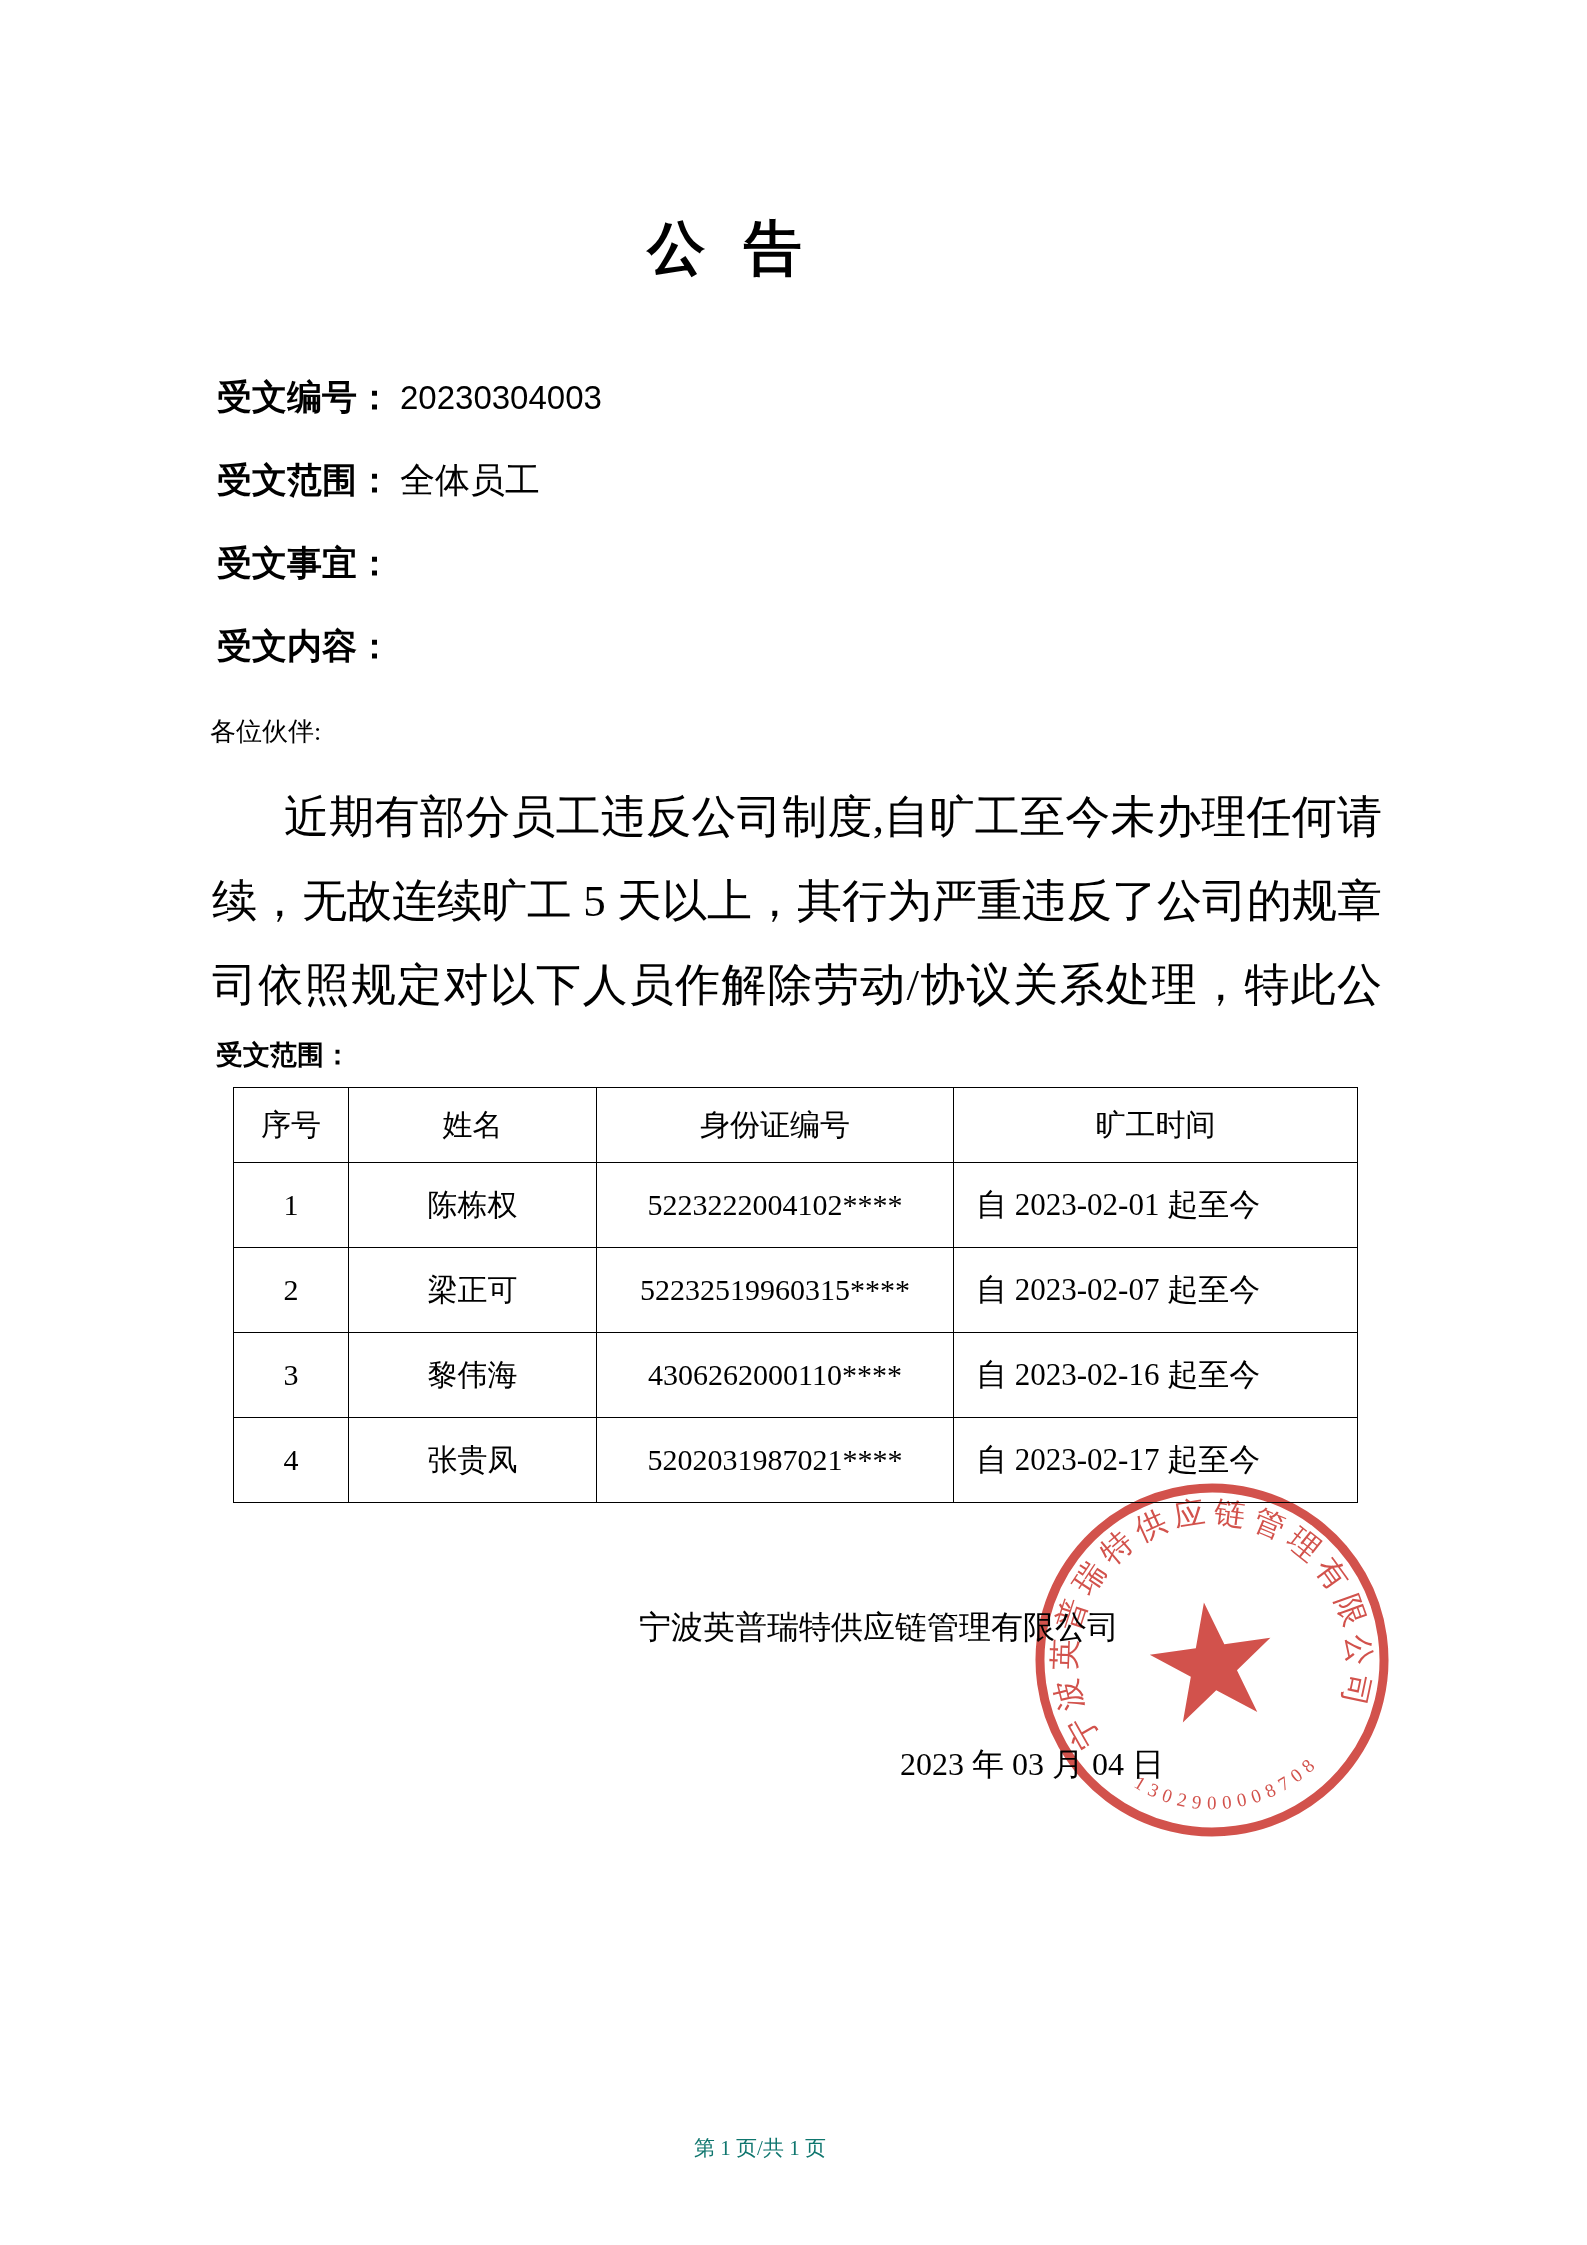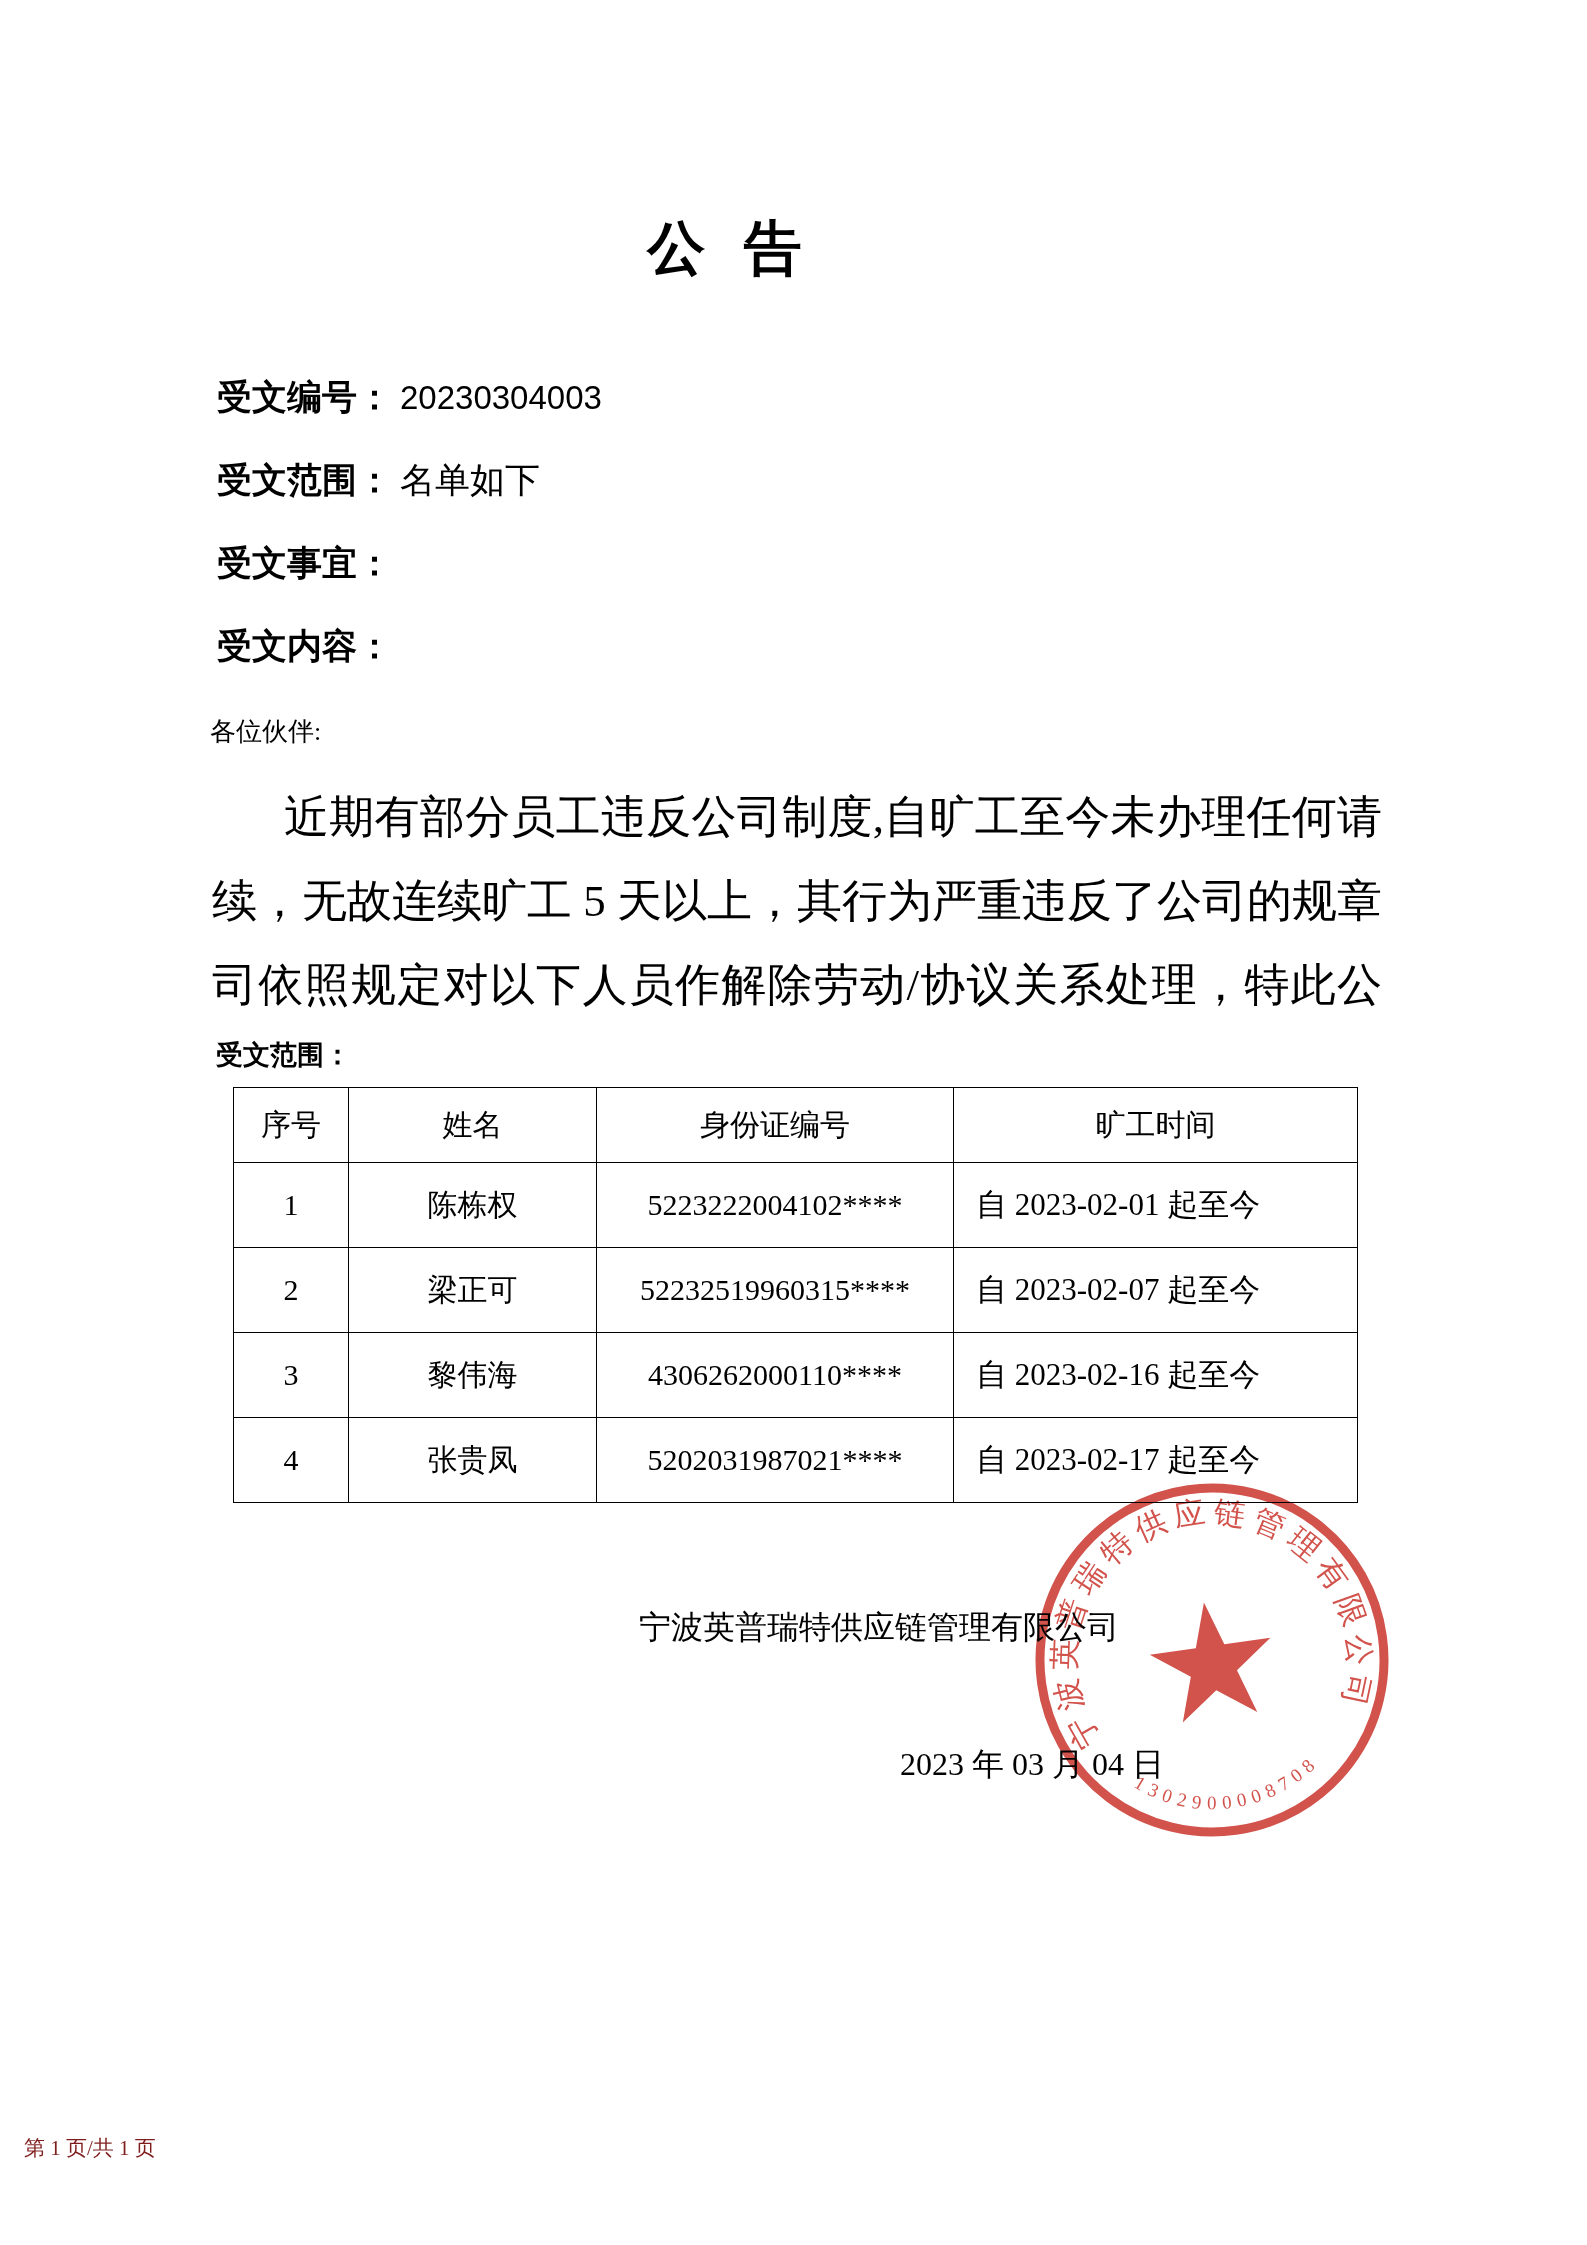--- a/index.html
+++ b/index.html
@@ -25,21 +25,21 @@
   table.roster{
     position:absolute;left:233px;top:1087px;width:1124px;
     border-collapse:collapse;table-layout:fixed;padding-left:20px;
   }
   table.roster th,table.roster td{border:1.5px solid #000;}
   table.roster th{height:72px;font-weight:normal;font-size:30px;text-align:center;}
   table.roster td{height:82px;font-size:30px;text-align:center;}
   table.roster td.time{text-align:left;padding-left:22px;font-size:31px;}
   .company-line{position:absolute;right:342px;top:1606px;font-size:32px;}
   .date-line{position:absolute;right:297px;top:1743px;font-size:32px;}
-  .footer{position:absolute;left:0;top:2134px;width:1520px;text-align:left;font-size:21px;color:#7f1d1d;padding-left:24px;}
+  .footer{position:absolute;left:0;top:2134px;width:1520px;text-align:center;font-size:21px;color:#0f766e;}
   .stamp{
     position:absolute;left:1022px;top:1470px;width:380px;height:380px;
     opacity:.88;mix-blend-mode:multiply;transform:rotate(-8deg);
   }
   .stamp-ink-stroke{stroke:var(--stamp-ink,#cc3a33);}
   .stamp-ink-fill{fill:var(--stamp-ink,#cc3a33);}
 </style>
 </head>
 <body>
 
@@ -47,21 +47,21 @@
 
   <div class="title">公 告</div>
 
   <div class="fields">
     <div class="field-row">
       <span class="field-label">受文编号：</span>
       <span class="field-value sans">20230304003</span>
     </div>
     <div class="field-row">
       <span class="field-label">受文范围：</span>
-      <span class="field-value">名单如下</span>
+      <span class="field-value">全体员工</span>
     </div>
     <div class="field-row">
       <span class="field-label">受文事宜：</span>
     </div>
     <div class="field-row">
       <span class="field-label">受文内容：</span>
       <span class="field-value"></span>
     </div>
   </div>
 

